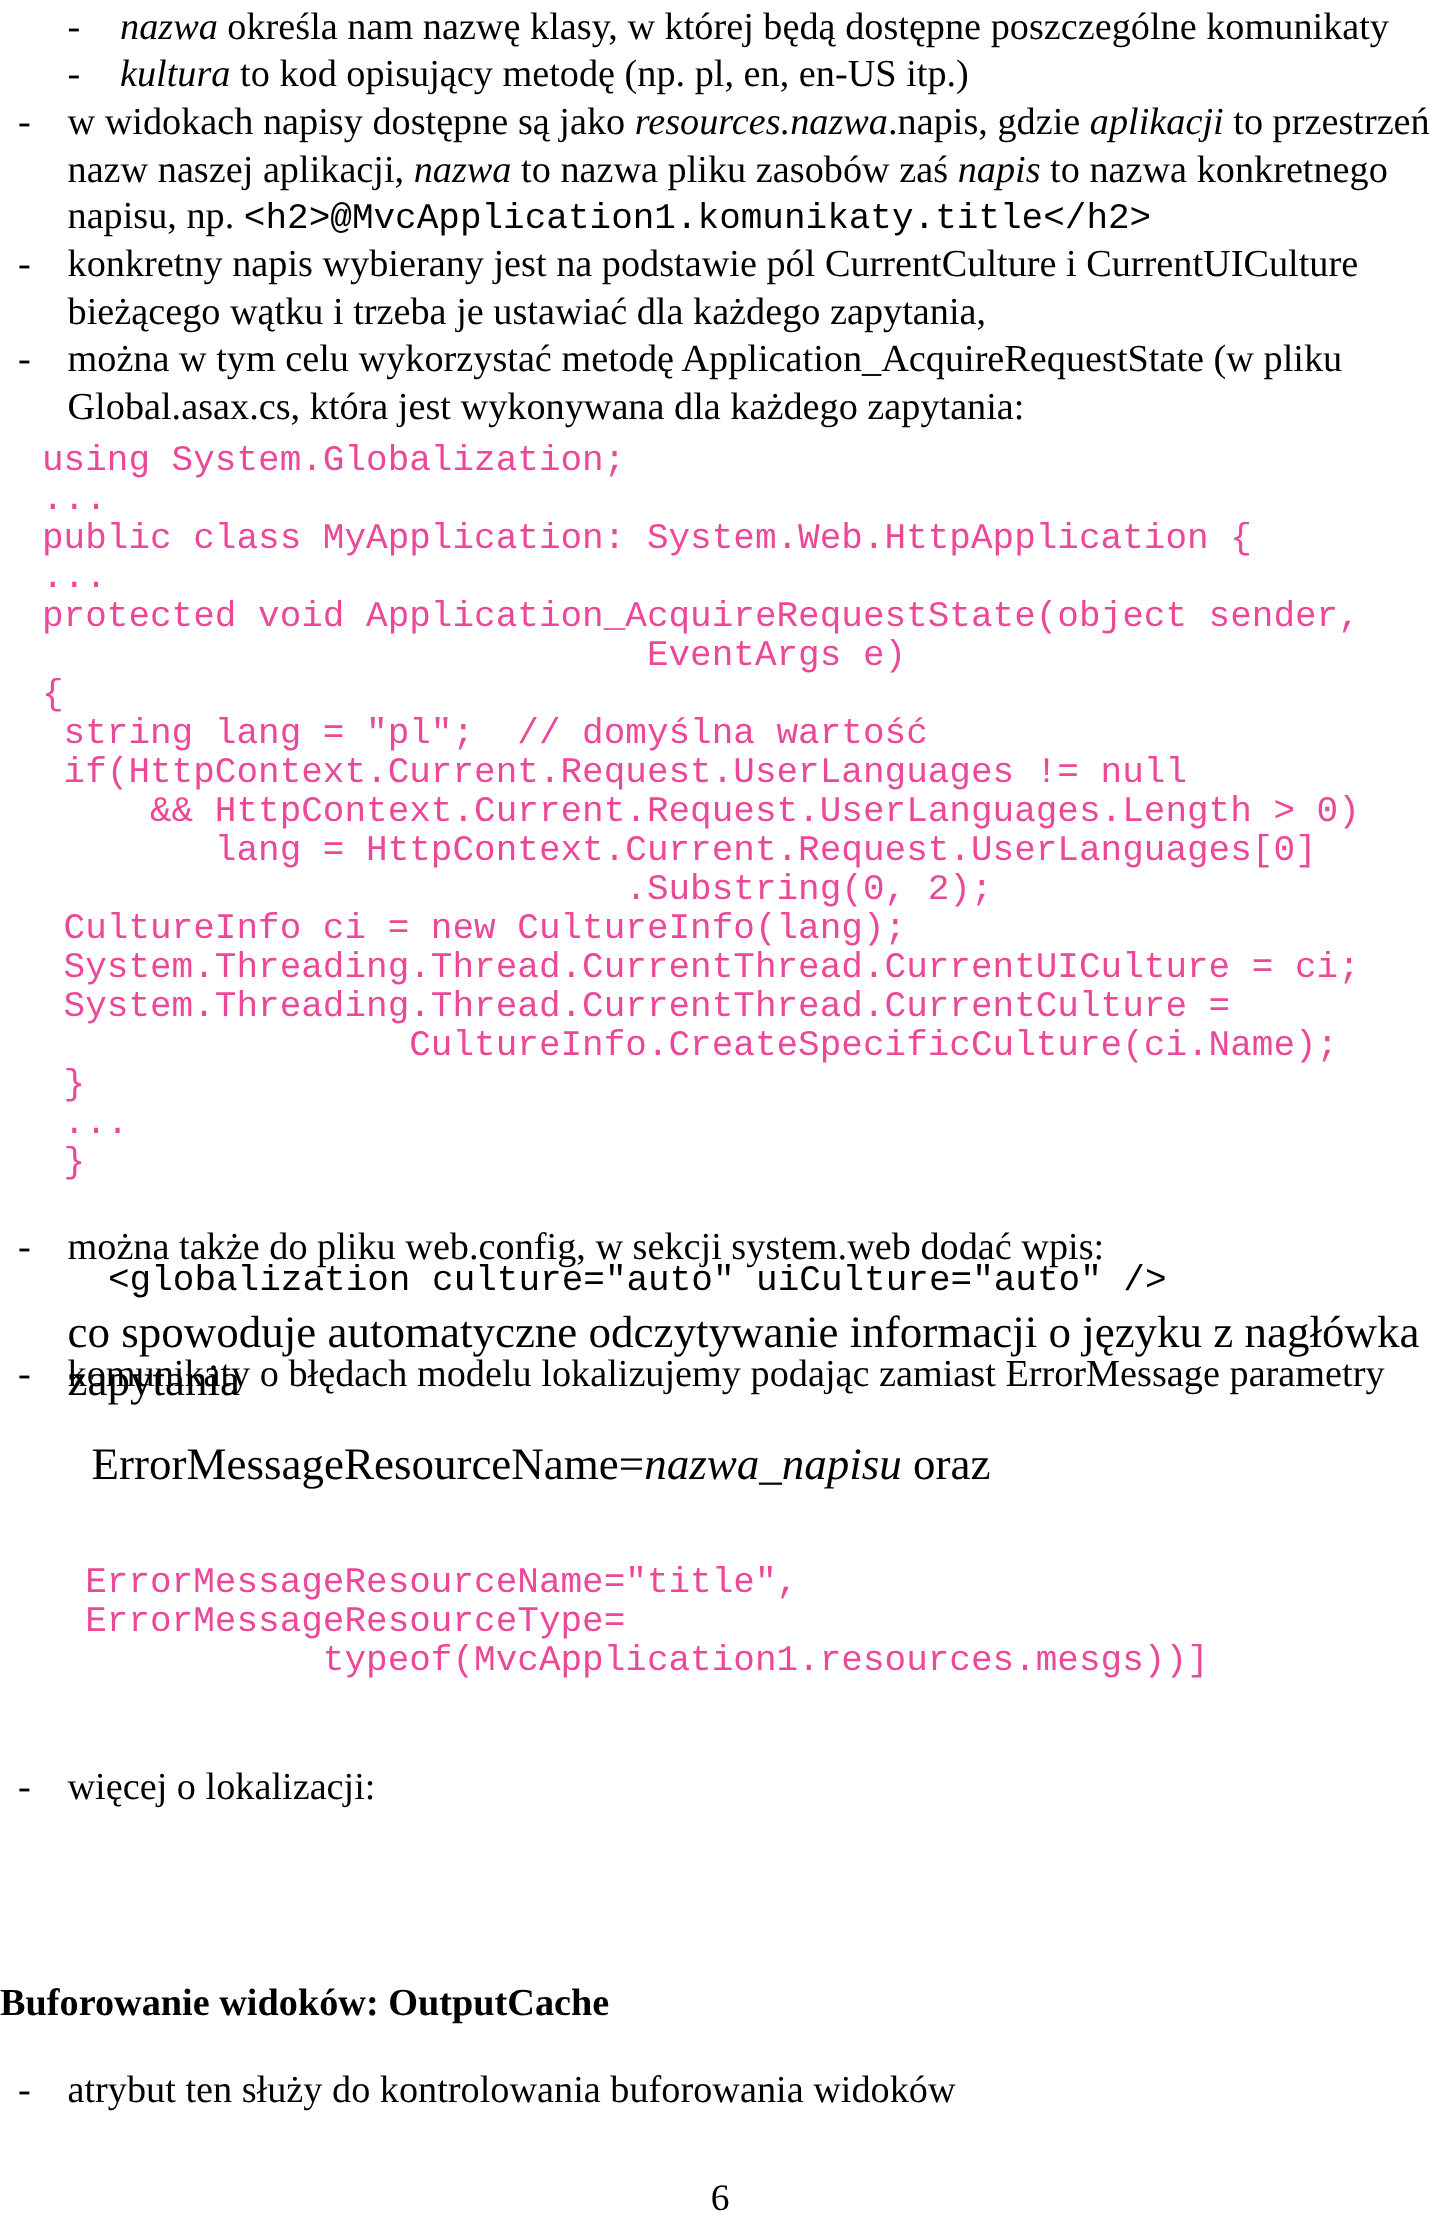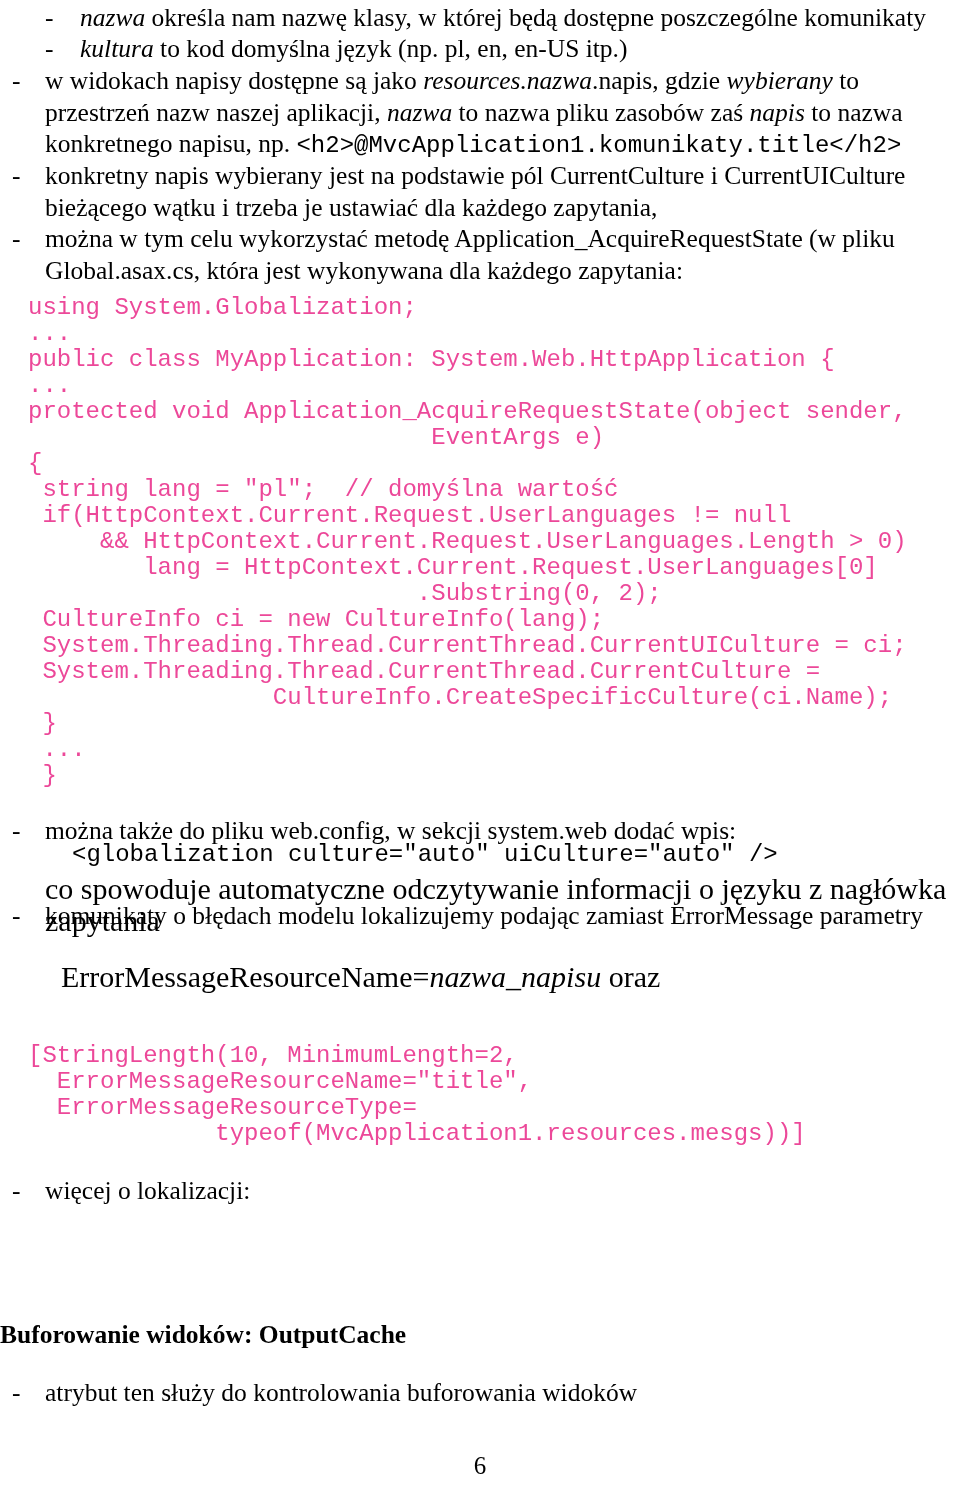--- a/index.html
+++ b/index.html
@@ -112,28 +112,28 @@
   <div class="abs" style="left:0; top:2px; width:960px;">
     <div class="bullet lvl2">
       <span class="dash">-</span>
       <span class="btext"><i>nazwa</i><span> określa nam nazwę klasy, w której będą dostępne poszczególne komunikaty</span></span>
     </div>
   </div>
 
   <div class="abs" style="left:0; top:33px; width:960px;">
     <div class="bullet lvl2">
       <span class="dash">-</span>
-      <span class="btext"><i>kultura</i><span> to kod domyślna język (np. pl, en, en-US itp.)</span></span>
+      <span class="btext"><i>kultura</i><span> to kod opisujący metodę (np. pl, en, en-US itp.)</span></span>
     </div>
   </div>
 
   <div class="abs" style="left:0; top:65px; width:960px;">
     <div class="bullet lvl1">
       <span class="dash">-</span>
-      <span class="btext"><span>w widokach napisy dostępne są jako </span><i>resources.nazwa</i><span>.napis, gdzie </span><i>wybierany</i><span> to przestrzeń nazw naszej aplikacji, </span><i>nazwa</i><span> to nazwa pliku zasobów zaś </span><i>napis</i><span> to nazwa konkretnego napisu, np. </span><span class="mono">&lt;h2&gt;@MvcApplication1.komunikaty.title&lt;/h2&gt;</span></span>
+      <span class="btext"><span>w widokach napisy dostępne są jako </span><i>resources.nazwa</i><span>.napis, gdzie </span><i>aplikacji</i><span> to przestrzeń nazw naszej aplikacji, </span><i>nazwa</i><span> to nazwa pliku zasobów zaś </span><i>napis</i><span> to nazwa konkretnego napisu, np. </span><span class="mono">&lt;h2&gt;@MvcApplication1.komunikaty.title&lt;/h2&gt;</span></span>
     </div>
   </div>
 
   <div class="abs" style="left:0; top:160px; width:960px;">
     <div class="bullet lvl1">
       <span class="dash">-</span>
       <span class="btext">konkretny napis wybierany jest na podstawie pól CurrentCulture i CurrentUICulture bieżącego wątku i trzeba je ustawiać dla każdego zapytania,</span>
     </div>
   </div>
 
@@ -168,21 +168,21 @@
       <span class="dash">-</span>
       <span class="btext">komunikaty o błędach modelu lokalizujemy podając zamiast ErrorMessage parametry</span>
     </div>
   </div>
 
   <div class="abs" style="left:16px; top:957px; width:960px;">
     <p class="cont"><span>ErrorMessageResourceName=</span><i>nazwa_napisu</i><span> oraz</span></p>
   </div>
 
   <div class="abs" style="left:0; top:1043px; width:960px;">
-    <div class="code-block" id="code2" style="line-height:26px;"><span class="code-line">[StringLength(10, MinimumLength=2,</span><span class="code-line">  ErrorMessageResourceName="title",</span><span class="code-line">  ErrorMessageResourceType=</span><span class="code-line">             typeof(MvcApplication1.resources.mesgs))]</span></div>
+    <div class="code-block" id="code2" style="line-height:26px;"><span class="code-line">  ErrorMessageResourceName="title",</span><span class="code-line">  ErrorMessageResourceType=</span><span class="code-line">             typeof(MvcApplication1.resources.mesgs))]</span></div>
   </div>
 
   <div class="abs" style="left:0; top:1175px; width:960px;">
     <div class="bullet lvl1">
       <span class="dash">-</span>
       <span class="btext">więcej o lokalizacji:</span>
     </div>
   </div>
 
 

